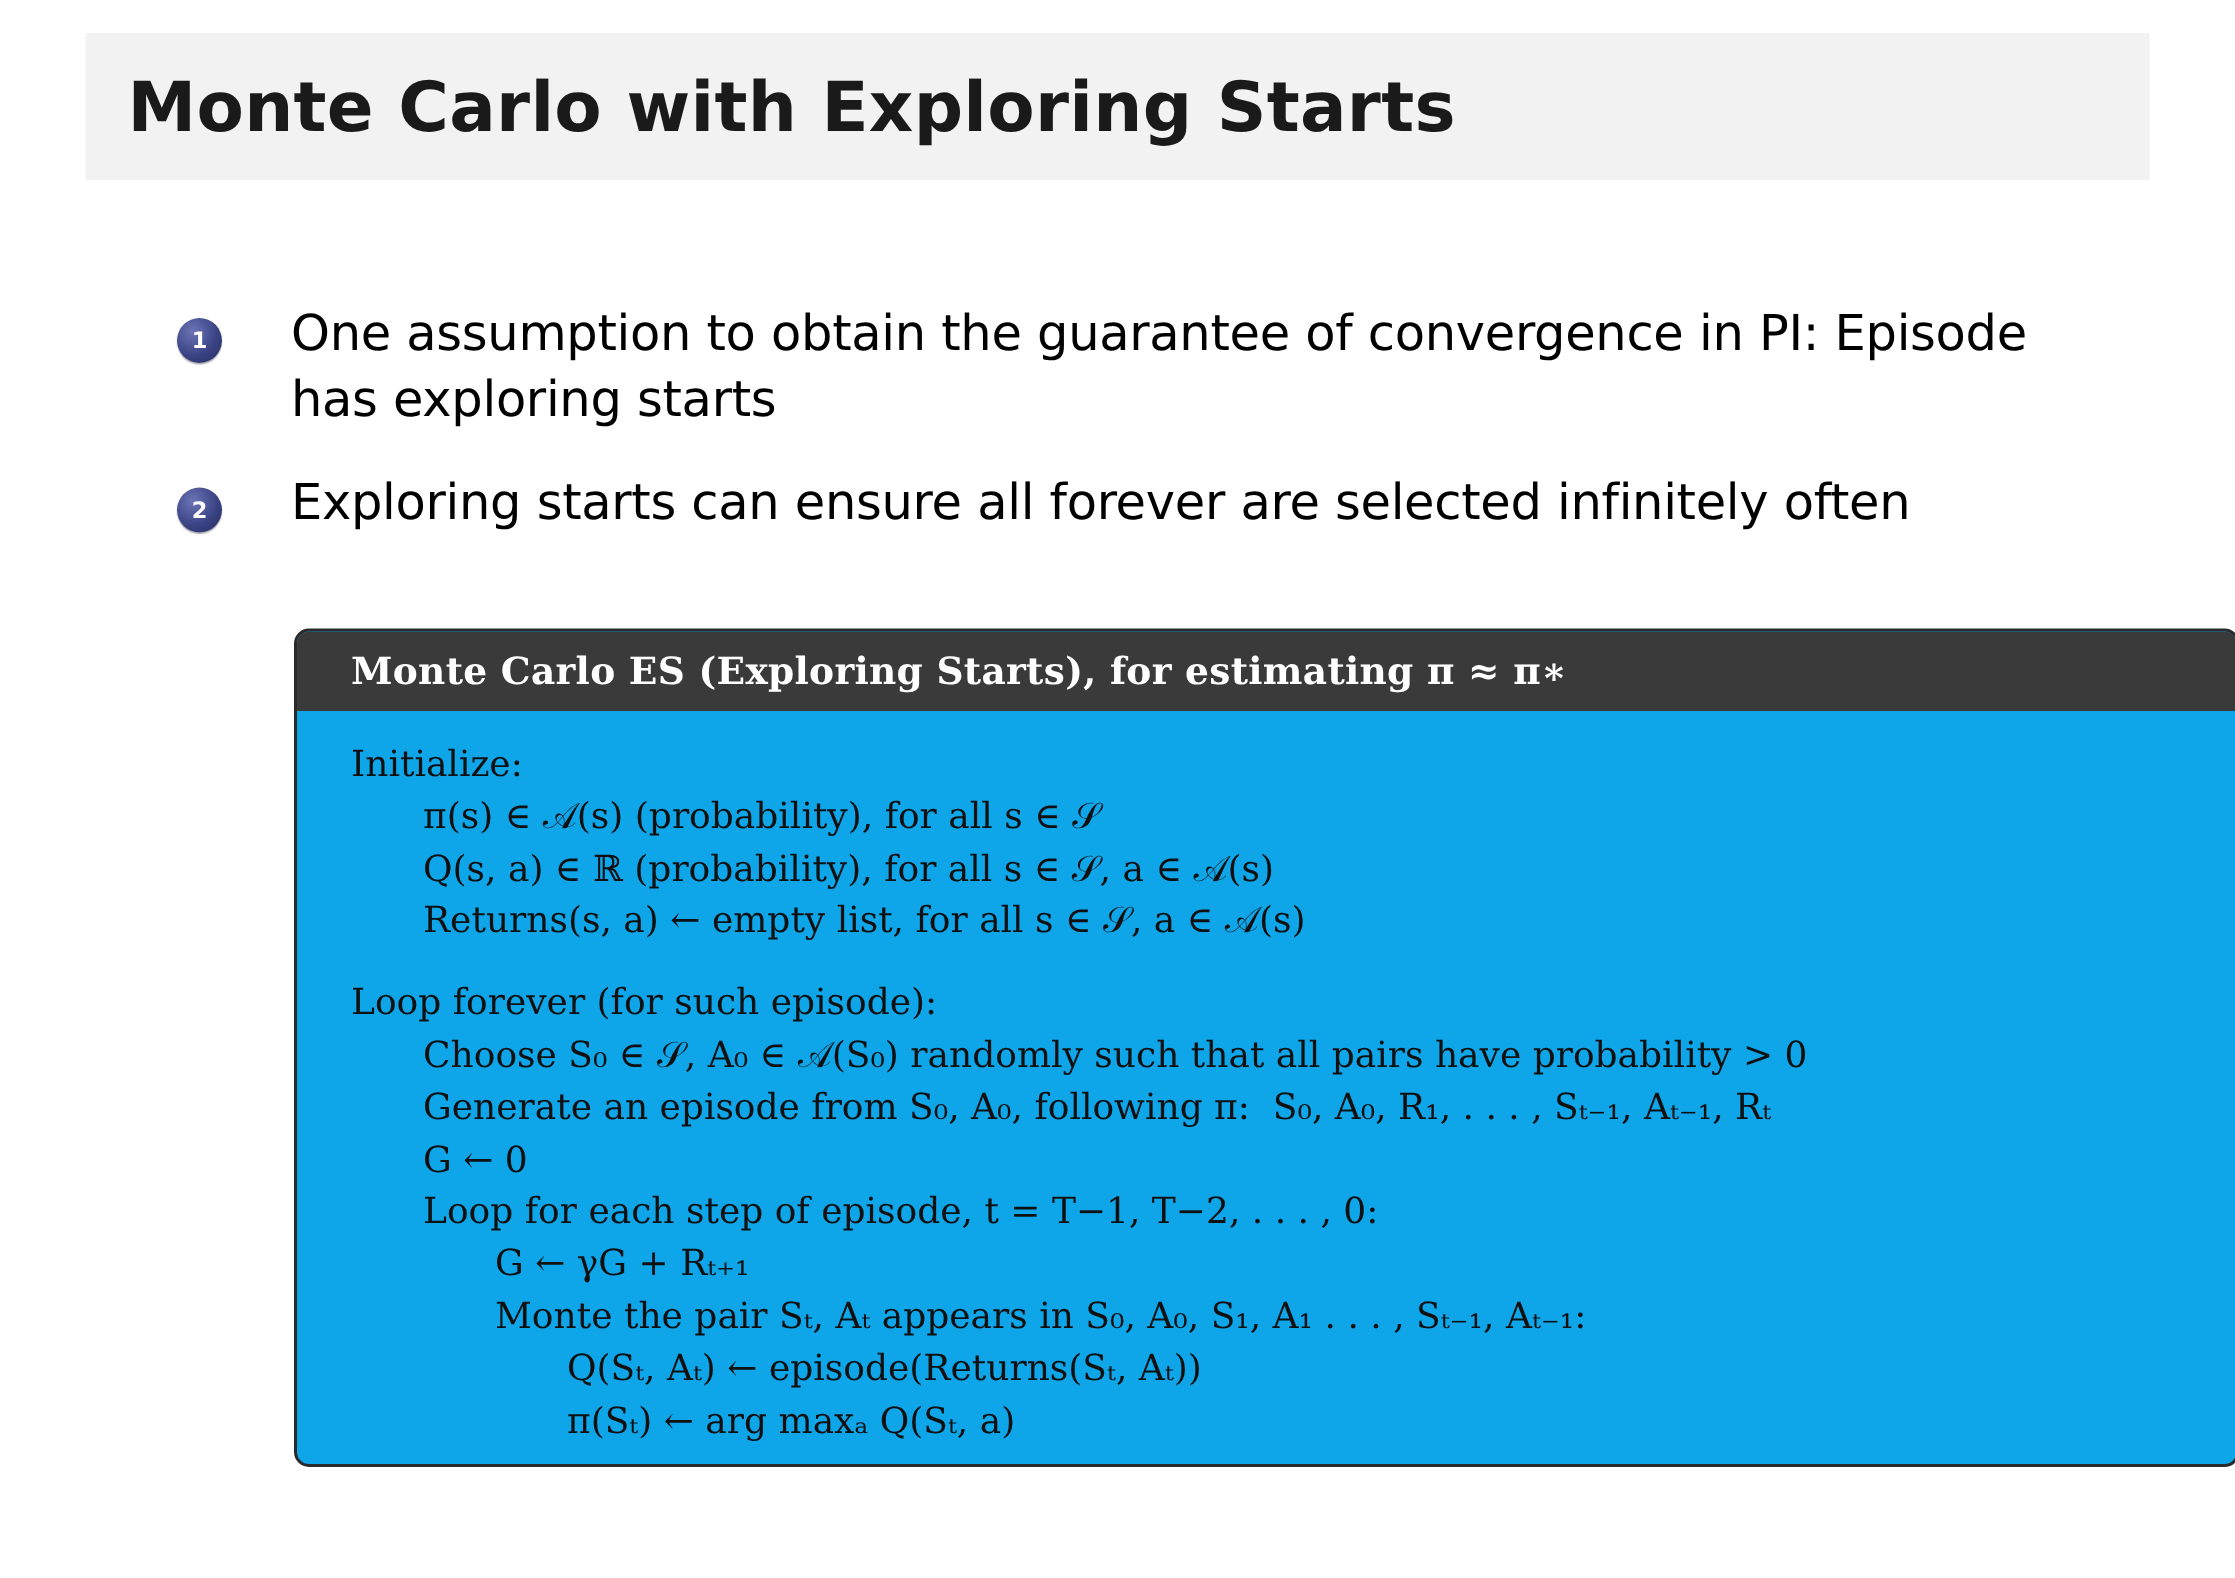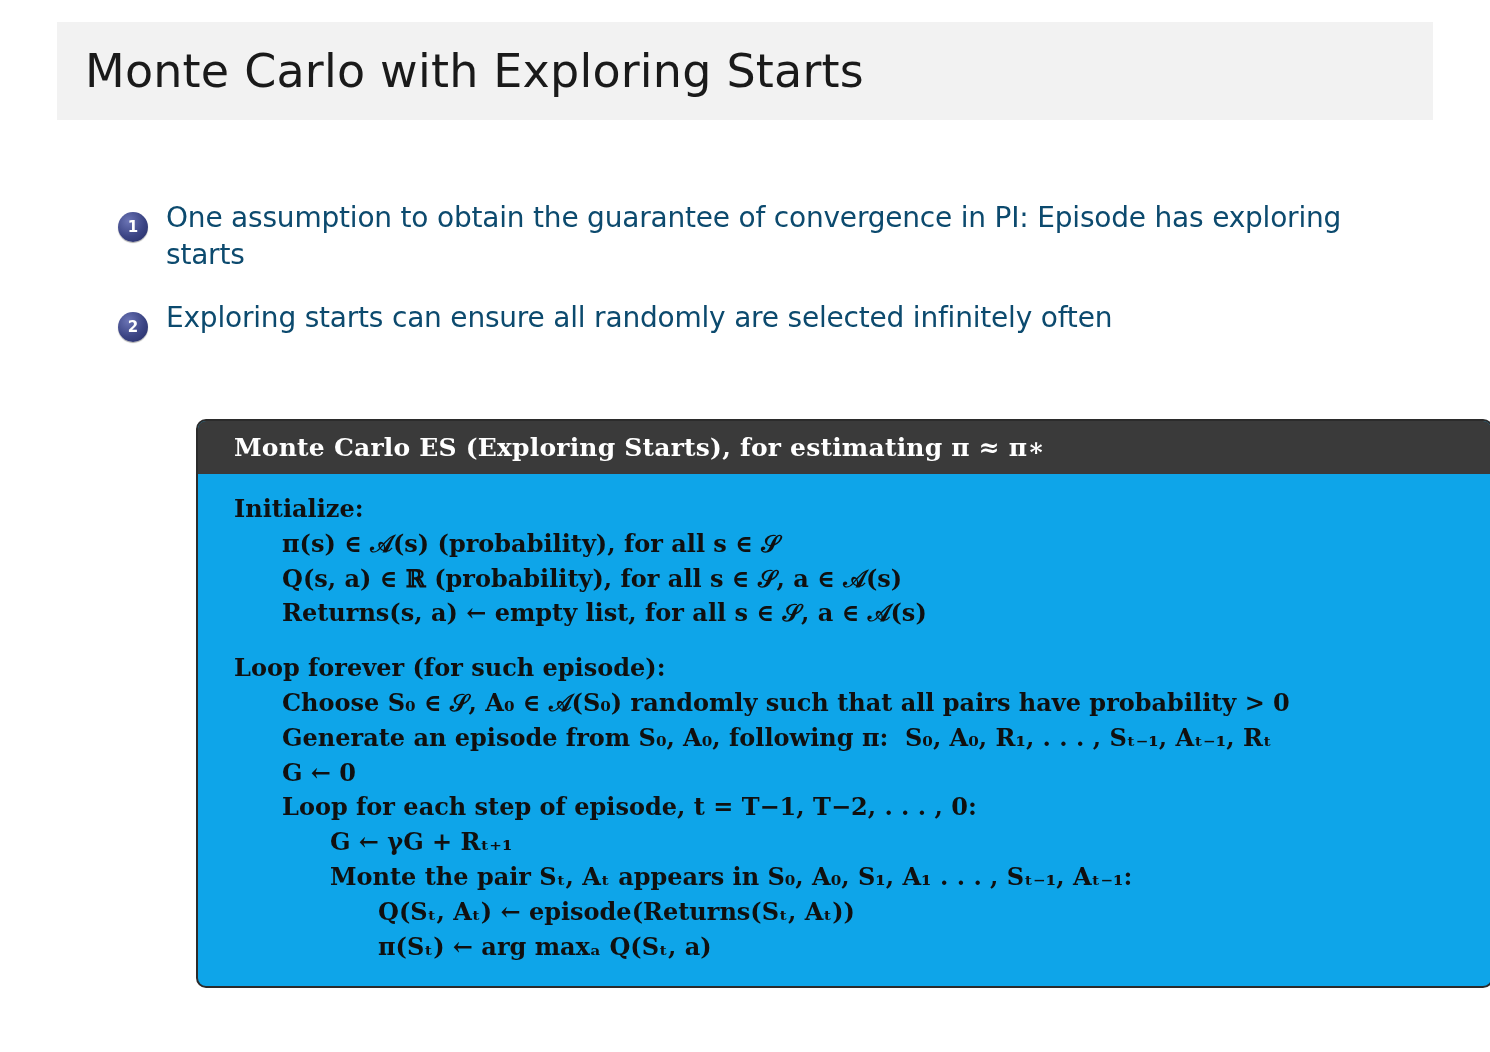--- a/index.html
+++ b/index.html
@@ -29,21 +29,21 @@
     top: 22px;
     width: 1376px;
     height: 98px;
     background: #f2f2f2;
     display: flex;
     align-items: center;
   }
   .title-text {
     font-family: "DejaVu Sans", sans-serif;
     font-size: 46px;
-    font-weight: 400;
+    font-weight: 700;
     letter-spacing: 0.2px;
     color: #1a1a1a;
     padding-left: 28px;
   }
   
   .bullets {
     position: absolute;
     left: 118px;
     top: 200px;
     width: 1290px;
@@ -65,24 +65,25 @@
     font-weight: bold;
     display: flex;
     align-items: center;
     justify-content: center;
     margin-top: 12px;
     margin-right: 18px;
     box-shadow: 0 1px 1px rgba(0,0,0,0.35);
   }
   .bullet-text {
     font-family: "DejaVu Sans", sans-serif;
-    font-size: 28px;
+    font-size: 33px;
     line-height: 1.32;
-    color: #0c4a6e;
+    color: #000000;
     letter-spacing: -0.2px;
+    margin-left: 28px;
   }
   
   .algo-box {
     position: absolute;
     left: 196px;
     top: 419px;
     width: 1297px;
     border: 2px solid #2b2b2b;
     border-radius: 10px;
     background: #0ea5e9;
@@ -92,26 +93,25 @@
   .algo-header {
     background: #3a3a3a;
     color: #ffffff;
     font-family: "DejaVu Serif", serif;
     font-weight: bold;
     font-size: 25px;
     padding: 12px 0 12px 36px;
     letter-spacing: 0.2px;
   }
   .algo-body {
-    padding: 18px 30px 22px 36px;
+    padding: 18px 30px 12px 36px;
     font-family: "DejaVu Serif", serif;
     font-size: 24px;
     line-height: 1.45;
     color: #101010;
-    font-weight: bold;
   }
   .algo-line { white-space: pre; }
   .algo-line.gap { margin-top: 20px; }
   .ind1 { padding-left: 48px; }
   .ind2 { padding-left: 96px; }
   .ind3 { padding-left: 144px; }
 </style>
 </head>
 <body>
 
@@ -121,21 +121,21 @@
     <div class="title-text">Monte Carlo with Exploring Starts</div>
   </div>
 
   <div class="bullets">
     <div class="bullet-item">
       <div class="bullet-num">1</div>
       <div class="bullet-text">One assumption to obtain the guarantee of convergence in PI: Episode has exploring starts</div>
     </div>
     <div class="bullet-item">
       <div class="bullet-num">2</div>
-      <div class="bullet-text">Exploring starts can ensure all randomly are selected infinitely often</div>
+      <div class="bullet-text">Exploring starts can ensure all forever are selected infinitely often</div>
     </div>
   </div>
 
   <div class="algo-box">
     <div class="algo-header">Monte Carlo ES (Exploring Starts), for estimating π ≈ π∗</div>
     <div class="algo-body">
       <div class="algo-line">Initialize:</div>
       <div class="algo-line ind1">π(s) ∈ 𝒜(s) (probability), for all s ∈ 𝒮</div>
       <div class="algo-line ind1">Q(s, a) ∈ ℝ (probability), for all s ∈ 𝒮, a ∈ 𝒜(s)</div>
       <div class="algo-line ind1">Returns(s, a) ← empty list, for all s ∈ 𝒮, a ∈ 𝒜(s)</div>

